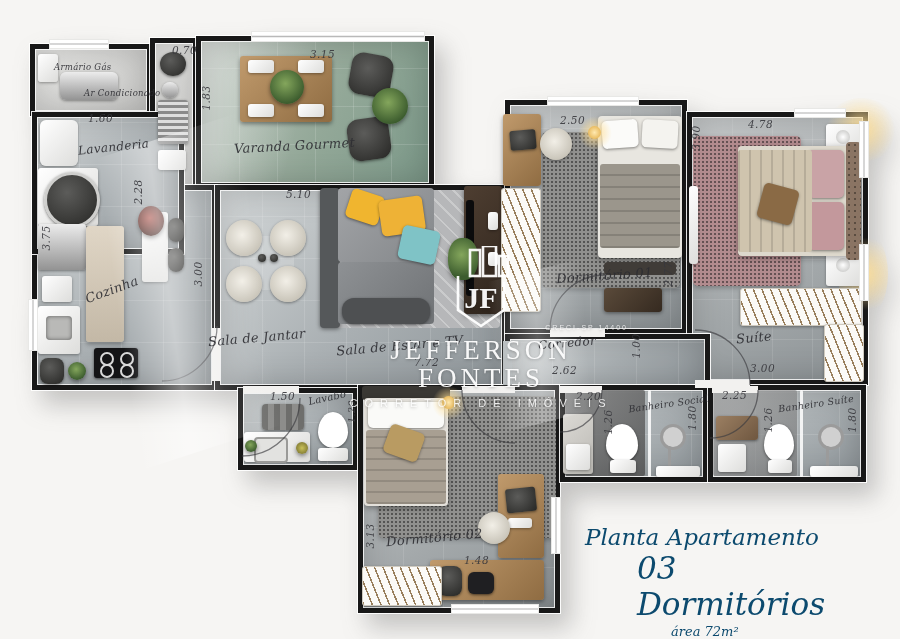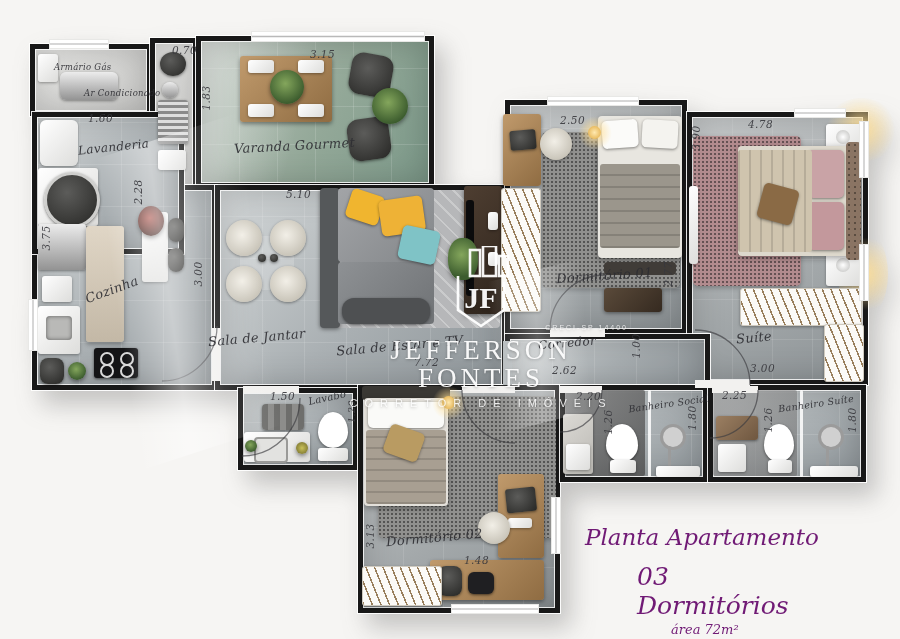--- a/index.html
+++ b/index.html
@@ -47,23 +47,23 @@
   .dim{position:absolute;z-index:7;font-family:"DejaVu Serif",serif;font-style:italic;
        color:#38383d;opacity:.9;white-space:nowrap;font-size:10.5px;letter-spacing:.4px;}
   .dim.v{transform:rotate(-90deg);}
   .wm{position:absolute;left:328px;top:246px;width:306px;z-index:9;text-align:center;
       color:rgba(255,255,255,.94);text-shadow:0 1px 3px rgba(0,0,0,.25);}
   .wm-brand{font-family:"Liberation Serif",serif;font-size:27px;letter-spacing:4px;line-height:1.05;position:relative;}
   .wm-tag{font-family:"Liberation Sans",sans-serif;font-size:11px;letter-spacing:7px;margin-top:4px;color:rgba(255,255,255,.85);}
   .wm-creci{position:absolute;right:6px;top:-12px;font-family:"Liberation Sans",sans-serif;
             font-size:7px;letter-spacing:2px;color:rgba(255,255,255,.8);}
   .title{position:absolute;left:585px;top:524px;width:240px;z-index:8;
-         font-family:"DejaVu Serif",serif;font-style:italic;color:#701a75;}
+         font-family:"DejaVu Serif",serif;font-style:italic;color:#0c4a6e;}
   .title .t1{font-size:23px;}
-  .title .t2{font-size:25px;margin-left:52px;margin-top:12px;}
+  .title .t2{font-size:31px;margin-left:52px;margin-top:0;}
   .title .t3{font-size:13px;margin-left:86px;margin-top:2px;}
   svg.arcs{position:absolute;inset:0;z-index:5;pointer-events:none;}
 </style>
 </head>
 <body>
 
 <div class="canvas">
   <div class="rooms">
 
     <div class="room floor-white" style="left:30px;top:44px;width:122px;height:72px;"></div>

